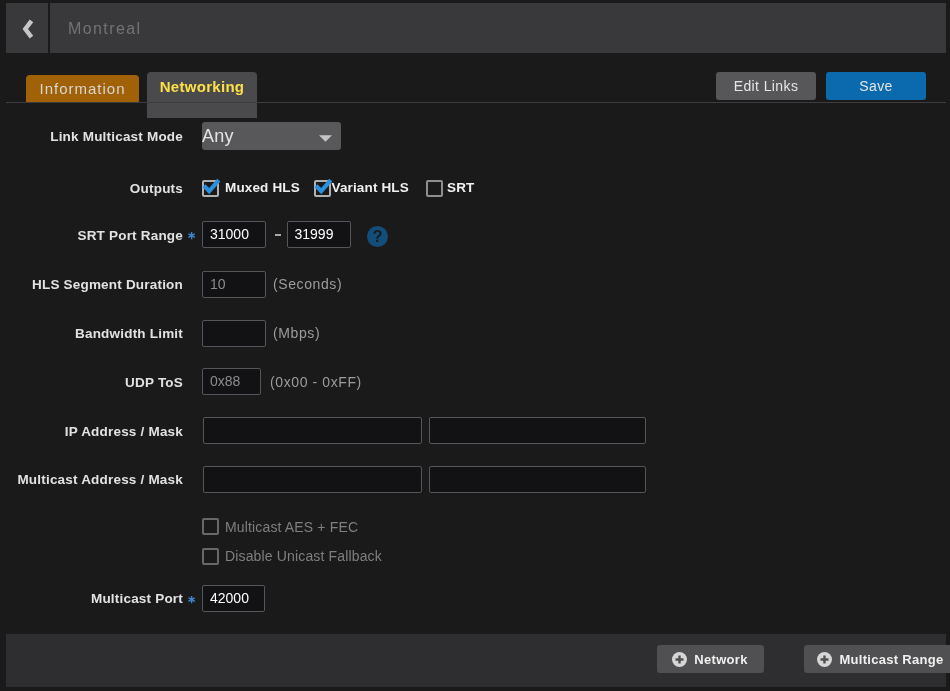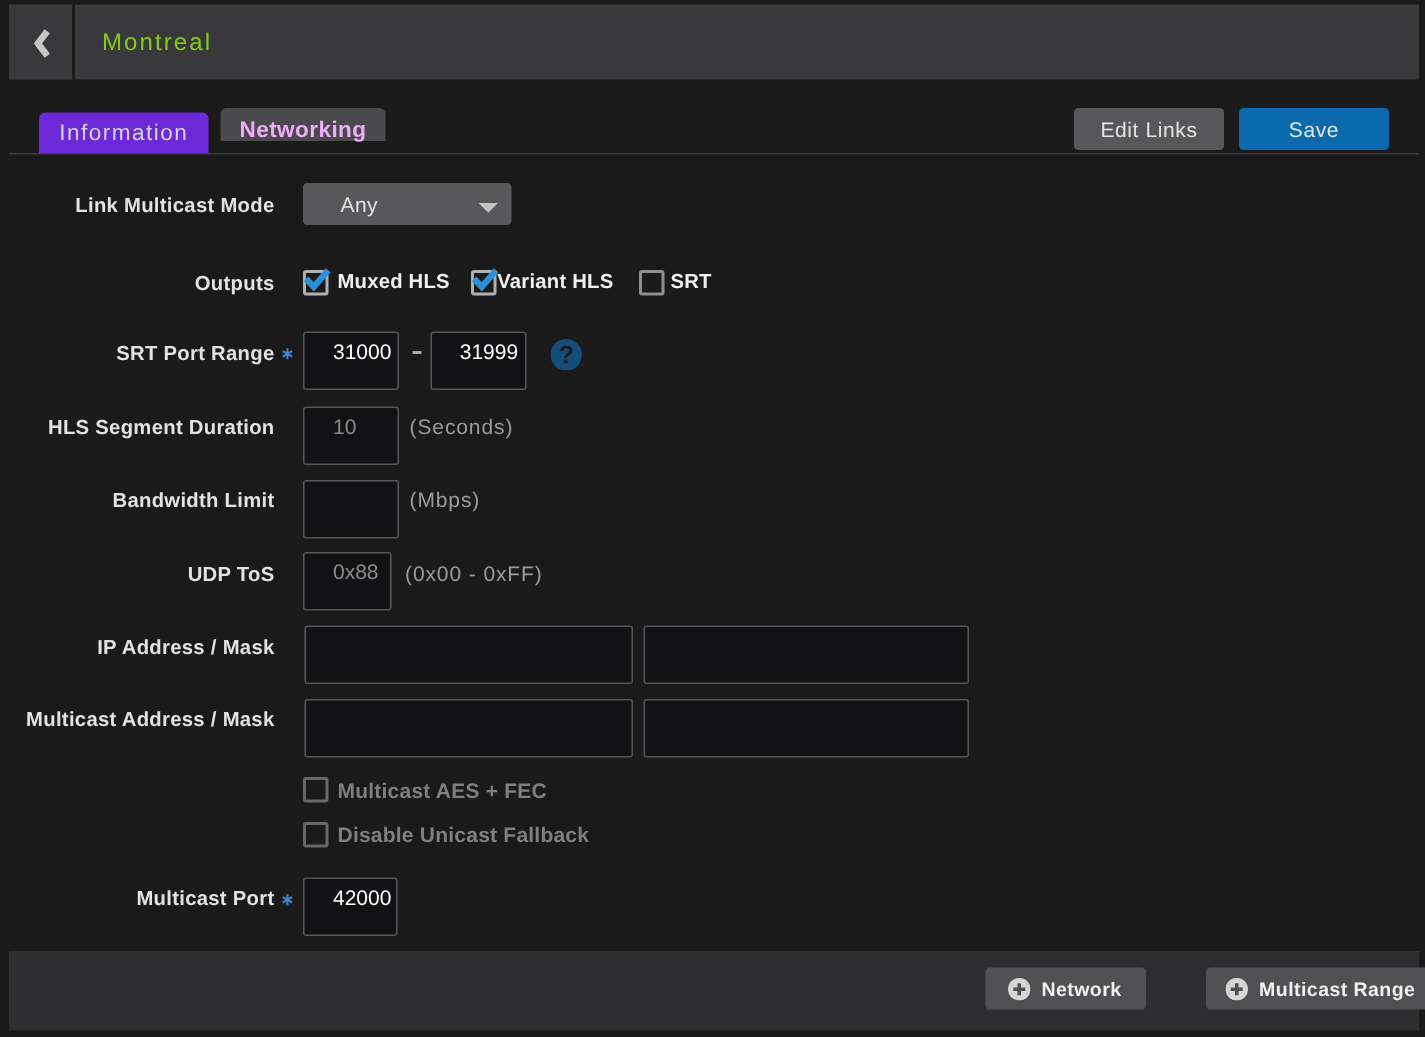--- a/index.html
+++ b/index.html
@@ -4,55 +4,55 @@
 <style>
   * { margin:0; padding:0; box-sizing:border-box; }
   html,body { width:950px; height:691px; background:#1a1a1b; overflow:hidden;
     font-family:"Liberation Sans", sans-serif; }
   .abs { position:absolute; }
 
   
   #header { left:6px; top:3px; width:940px; height:49.5px; background:#39393b; }
   #back { left:6px; top:3px; width:42px; height:49.5px; background:#39393b; }
   #hdiv { left:48px; top:3px; width:2px; height:49.5px; background:#1a1a1b; }
-  #title { left:68px; top:20px; font-size:16px; letter-spacing:1.4px; color:#84cc16; }
+  #title { left:68px; top:20px; font-size:16px; letter-spacing:1.4px; color:#737373; }
 
   
   .tab { border-radius:4px 4px 0 0; text-align:center; }
-  #tabInfo { left:26px; top:75px; width:113px; height:27px; background:#6d28d9;
+  #tabInfo { left:26px; top:75px; width:113px; height:27px; background:#a16207;
     color:#d6d6d6; font-size:15px; letter-spacing:1px; line-height:27px; }
-  #tabNet { left:147px; top:72px; width:110px; height:22px; background:#4a4a4d;
-    color:#f0abfc; font-size:15px; letter-spacing:0.3px; font-weight:bold; line-height:30px; }
+  #tabNet { left:147px; top:72px; width:110px; height:46px; background:#4a4a4d;
+    color:#fde047; font-size:15px; letter-spacing:0.3px; font-weight:bold; line-height:30px; }
   #tabline { left:6px; top:102px; width:940px; height:1px; background:#3d3d3f; }
 
   .btn { border-radius:3px; text-align:center; color:#e5e5e5; font-size:14px; }
   #btnEdit { left:716px; top:72px; width:100px; height:28px; background:#57575a; line-height:28px; letter-spacing:0.4px; }
   #btnSave { left:826px; top:72px; width:100px; height:28px; background:#0b69ae; line-height:28px; letter-spacing:0.4px; }
 
   
   .lbl { left:0; width:183px; text-align:right; font-size:13.5px; font-weight:bold;
     color:#e2e2e2; letter-spacing:0.2px; line-height:15px; }
   .req { color:#4085cd; font-size:11px; font-weight:bold; }
   .unit { color:#9c9c9c; font-size:14px; letter-spacing:0.6px; line-height:15px; }
 
   
   .input { background:#121214; border:1px solid #56565a; border-radius:2px;
-    height:39px; color:#ffffff; font-size:14px; line-height:25px; padding-left:19px;
+    height:27px; color:#ffffff; font-size:14px; line-height:25px; padding-left:7px;
     font-family:"Liberation Sans", sans-serif; }
   .input.gray { color:#8c8c8c; }
 
   #dd { left:202px; top:122px; width:139px; height:28px; background:#58585a;
-    border-radius:3px; color:#e4e4e4; font-size:14px; line-height:28px;
-    padding-left:25px; letter-spacing:0.3px; }
+    border-radius:3px; color:#e4e4e4; font-size:18px; line-height:28px;
+    padding-left:0; letter-spacing:0.3px; }
 
   .cb { width:17px; height:17px; border:2px solid #8f8f8f; border-radius:2px; background:transparent; }
   .cb.dim { border-color:#686868; }
   .cb.chk { border-color:#b0b0b0; }
   .cblbl { font-size:13.5px; font-weight:bold; color:#f0f0f0; letter-spacing:0.15px; line-height:16px; }
-  .cblbl.dim { color:#7f7f7f; font-weight:bold; font-size:14px; }
+  .cblbl.dim { color:#7f7f7f; font-weight:normal; font-size:14px; }
 
   #bar { left:6px; top:634px; width:940px; height:53px; background:#2e2e30; }
   .bbtn { top:645px; height:28px; background:#505052; border-radius:3px; color:#f0f0f0;
     font-size:13px; font-weight:bold; letter-spacing:0.3px;
     display:flex; align-items:center; justify-content:center; gap:7px; }
 </style>
 </head>
 <body>
   <div class="abs" id="header"></div>
   <div class="abs" id="back">

